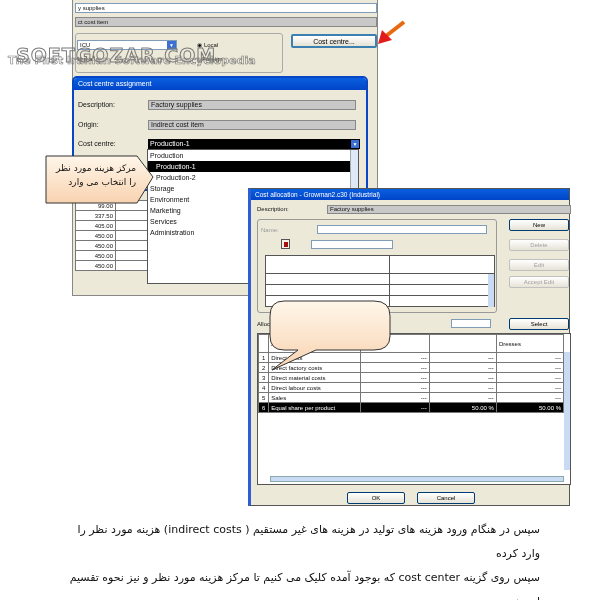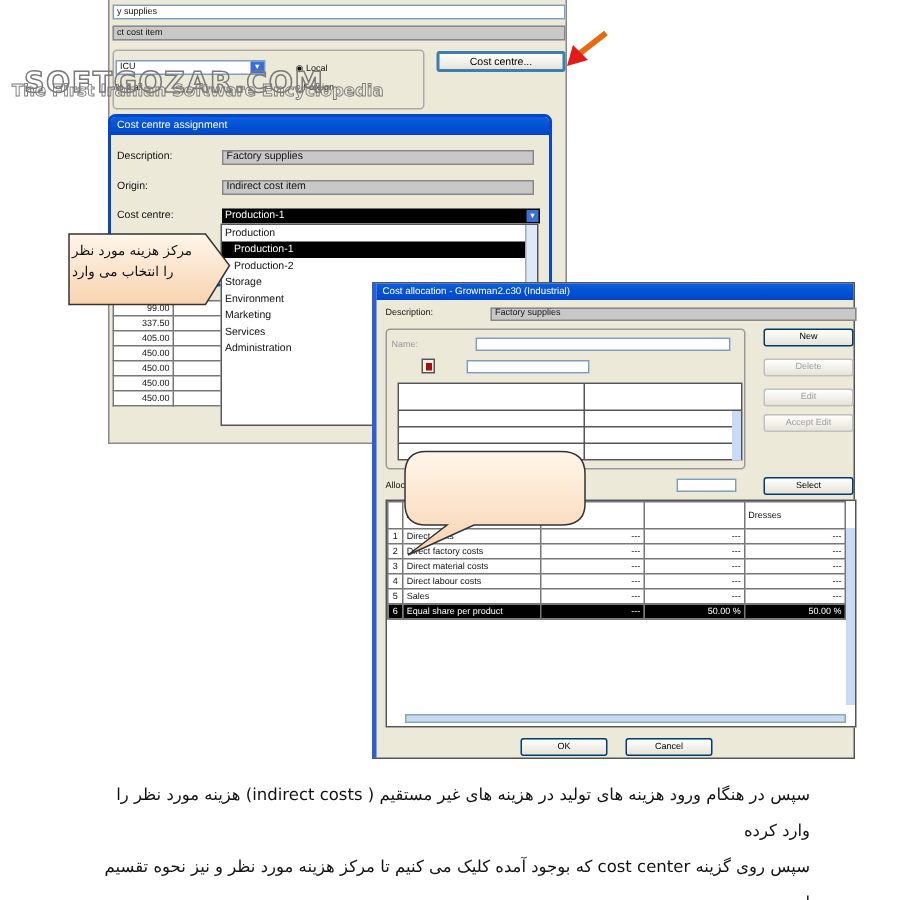--- a/index.html
+++ b/index.html
@@ -106,21 +106,21 @@
 
 <svg class="abs" style="left:45px;top:155px" width="110" height="50" viewBox="0 0 110 50">
   <defs>
       <linearGradient id="cg" x1="0" y1="0" x2="0" y2="1">
         <stop offset="0" stop-color="#fff6ea"></stop>
         <stop offset="1" stop-color="#f8d3b0"></stop>
       </linearGradient>
     </defs>
   <polygon points="1,1 92,1 108,22 92,48 1,48" fill="url(#cg)" stroke="#333" stroke-width="1"></polygon>
 </svg>
-<div class="abs" style="left:48px;top:161px;width:88px;direction:rtl;text-align:left;font-size:9px;line-height:14px;font-family:'DejaVu Sans',sans-serif">
+<div class="abs" style="left:48px;top:161px;width:88px;direction:rtl;text-align:right;font-size:9px;line-height:14px;font-family:'DejaVu Sans',sans-serif">
   <div>مرکز هزینه مورد نظر</div>
   <div>را انتخاب می وارد</div>
 </div>
 
 <div class="abs win-bg" style="left:248px;top:188px;width:322px;height:318px;border:1px solid #555;border-left:3px solid #2d5fd0">
   <div class="titlebar" style="height:11px;font-size:6.5px">Cost allocation - Growman2.c30 (Industrial)</div>
   <div class="abs" style="left:6px;top:17px;font-size:6px">Description:</div>
   <div class="abs field-gray" style="left:76px;top:16px;width:244px;height:9px;padding-left:2px;font-size:6px;line-height:7px">Factory supplies</div>
 
   <div class="abs" style="left:6px;top:30px;width:240px;height:94px;border:1px solid #999;border-radius:3px"></div>

